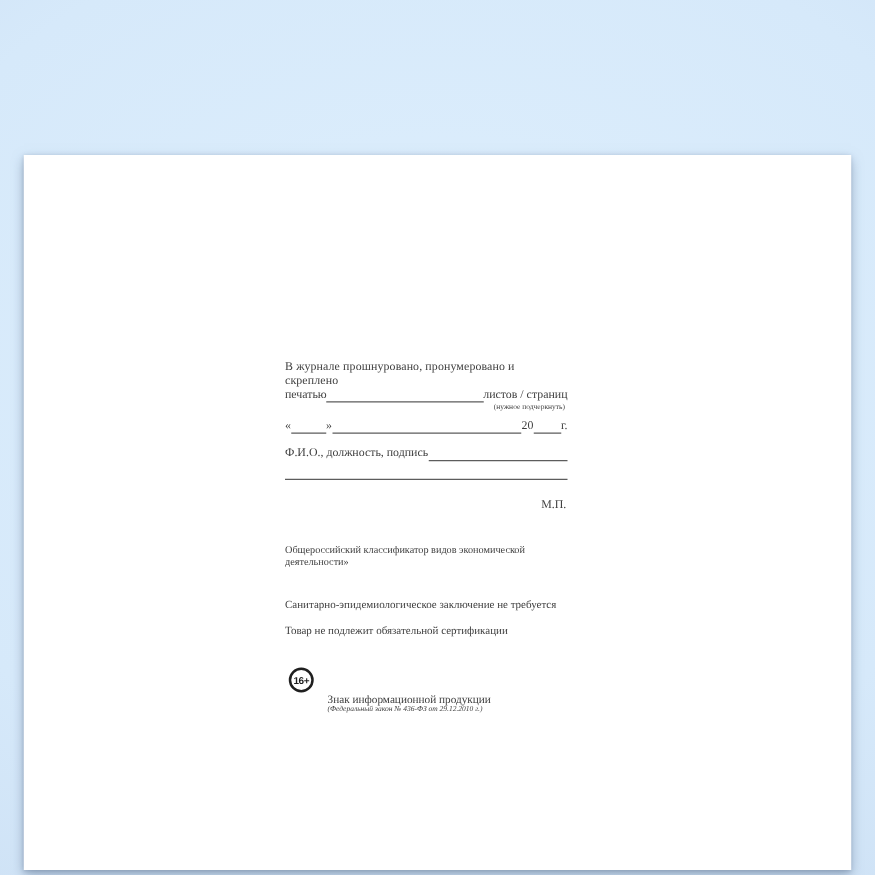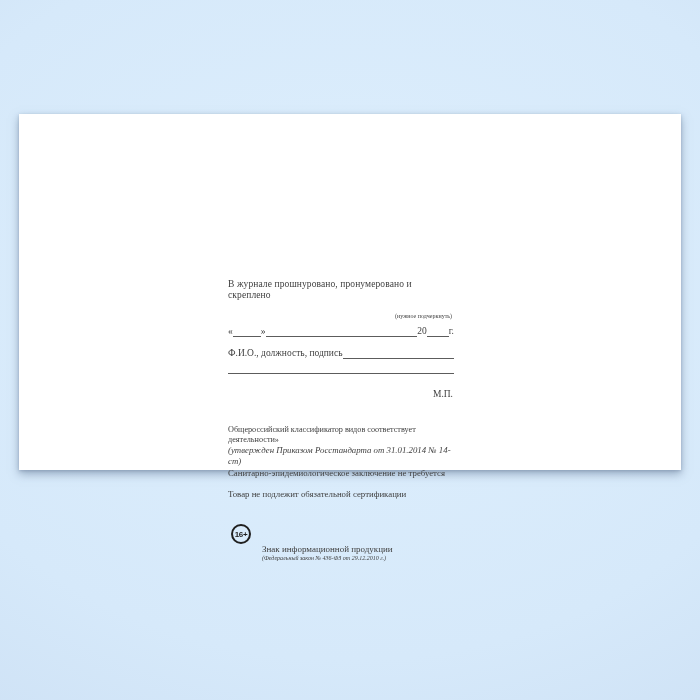--- a/index.html
+++ b/index.html
@@ -11,23 +11,23 @@
   }
   .stage {
     position: relative;
     width: 700px;
     height: 700px;
     background: radial-gradient(120% 95% at 50% 42%, #deeffd 0%, #d6e9fa 55%, #c7dbf1 100%);
   }
   .paper {
     position: absolute;
     left: 19px;
-    top: 114px;
+    top: 124px;
     width: 662px;
-    height: 356px;
+    height: 572px;
     background: #ffffff;
     box-shadow: 0 4px 9px rgba(96, 118, 148, 0.55), 0 1px 3px rgba(96, 118, 148, 0.35);
   }
   .content {
     position: absolute;
     left: 209px;
     top: 165px;
     width: 226px;
     height: 300px;
     color: #3e3e3e;
@@ -88,20 +88,25 @@
 </style>
 </head>
 <body>
 
 <div class="stage">
   <div class="paper">
     <div class="content">
 
       <div class="row heading">В журнале прошнуровано, пронумеровано и скреплено</div>
 
+      <div class="row flexrow r-seal">
+        <span>печатью</span>
+        <span class="blank grow"></span>
+        <span>листов / страниц</span>
+      </div>
 
       <div class="row note">(нужное подчеркнуть)</div>
 
       <div class="row flexrow r-date">
         <span>«</span>
         <span class="blank w28"></span>
         <span>»</span>
         <span class="blank grow"></span>
         <span>20</span>
         <span class="blank w22"></span>
@@ -111,22 +116,21 @@
       <div class="row flexrow r-sign">
         <span>Ф.И.О., должность, подпись</span>
         <span class="blank grow"></span>
       </div>
 
       <div class="row fullblank"></div>
 
       <div class="row mp">М.П.</div>
 
       <div class="row para">
-        <div class="pl2">Общероссийский классификатор видов соответствует деятельности»</div>
-        <div class="pl3">(утвержден Приказом Росстандарта от 31.01.2014 № 14-ст)</div>
+        <div class="pl2">Общероссийский классификатор видов экономической деятельности»</div>
       </div>
 
       <div class="row stmt s1">Санитарно-эпидемиологическое заключение не требуется</div>
 
       <div class="row stmt s2">Товар не подлежит обязательной сертификации</div>
 
 
       <div class="row badgerow">
         <span class="circle">16+</span>
         <span class="badgetext">

